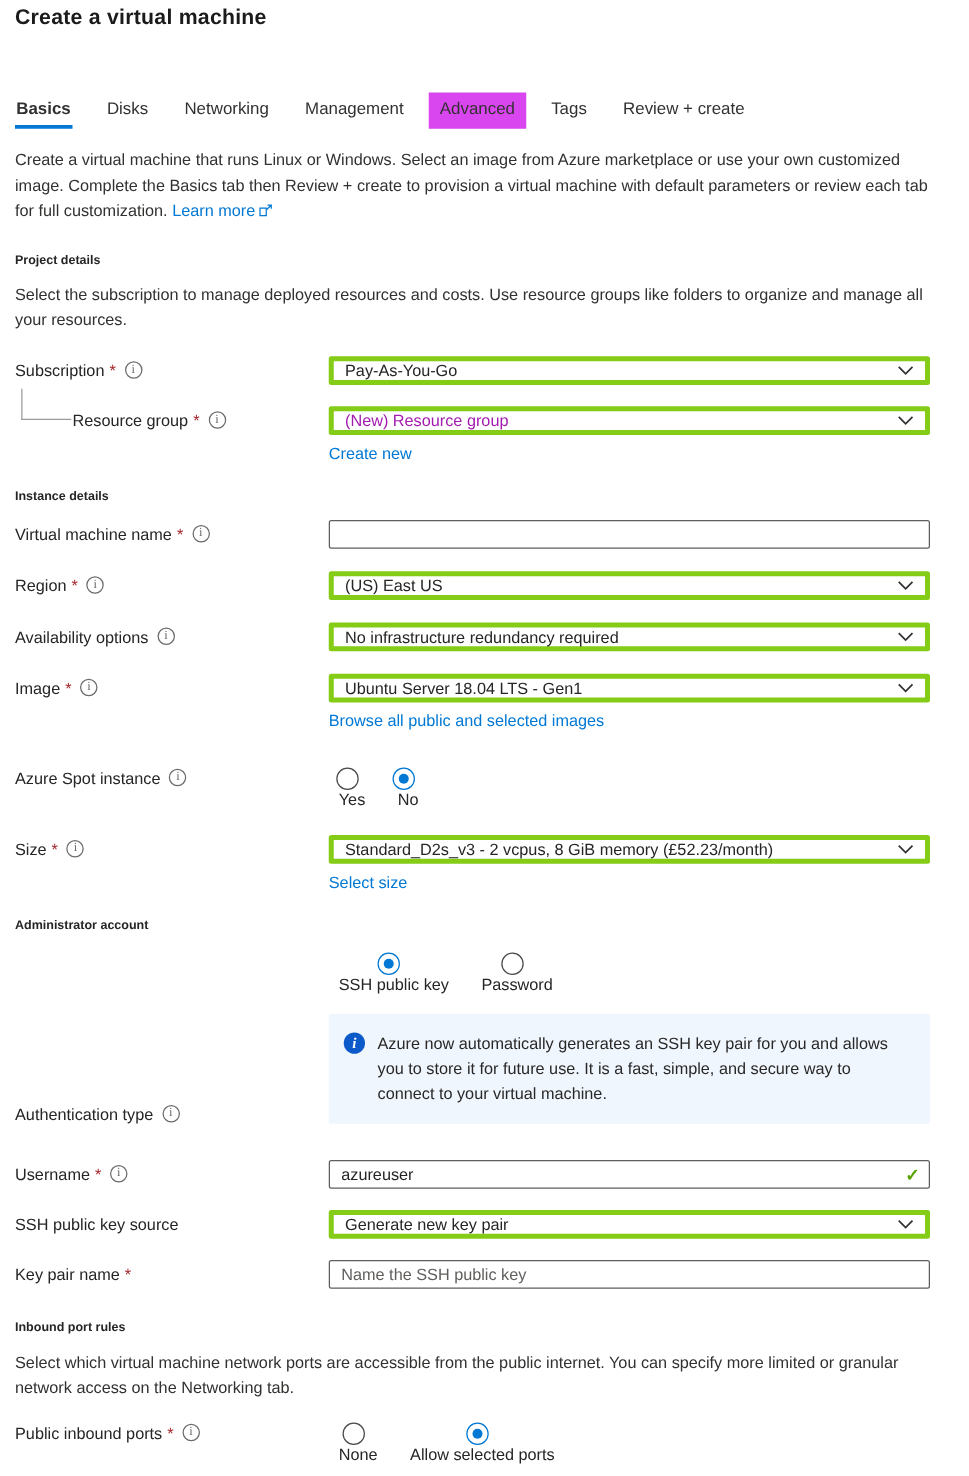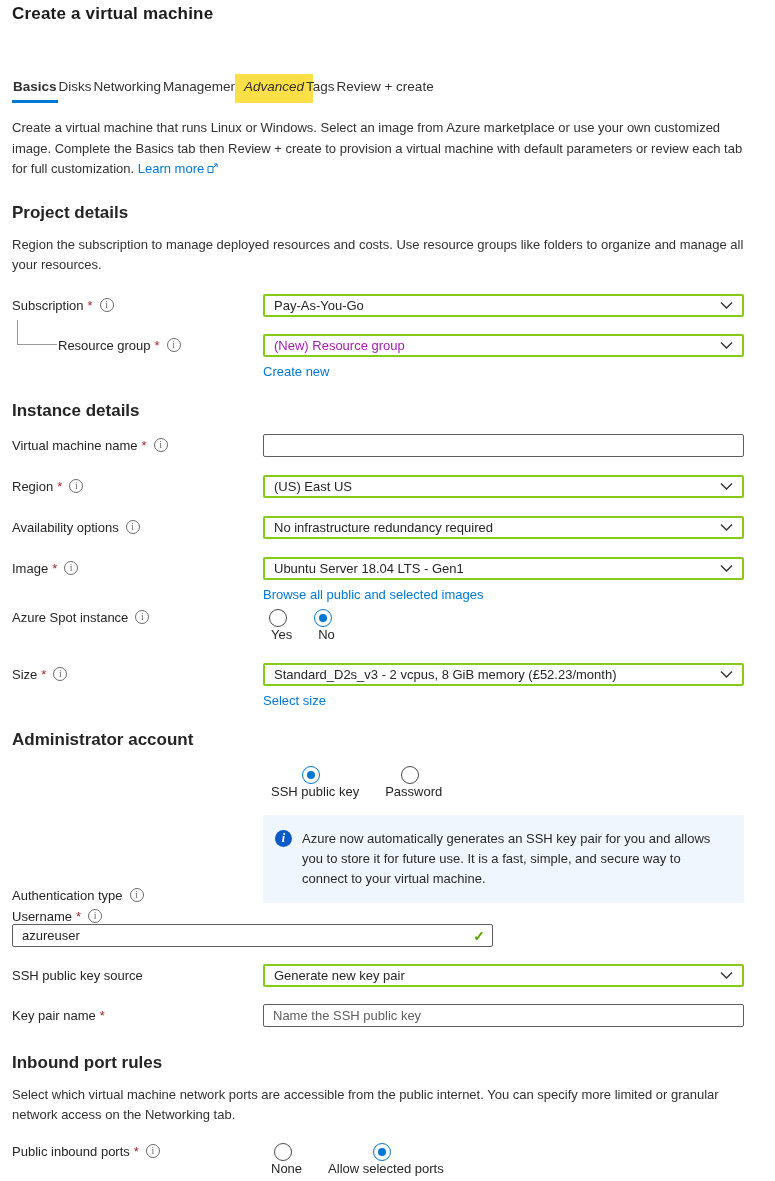--- a/index.html
+++ b/index.html
@@ -8,46 +8,46 @@
     width: 775px; height: 1181px; overflow: hidden;
     background: #ffffff;
     font-family: "Liberation Sans", sans-serif;
     font-size: 13px; color: #323130;
   }
   .container { padding: 4px 31px 0 12px; }
 
   .page-title { font-size: 17px; font-weight: 700; color: #1b1b1b; margin: 0; letter-spacing: .2px; }
 
   
-  .tabs { display: flex; margin-top: 50px; align-items: flex-start; }
+  .tabs { display: flex; gap: 27px; margin-top: 50px; align-items: flex-start; }
   .tab { position: relative; padding: 5px 1px 9px; font-size: 13.5px; color: #323130; cursor: pointer; white-space: nowrap; }
   .tab.selected { font-weight: 700; }
   .tab.selected::after { content: ""; position: absolute; left: 0; right: 0; bottom: 0; height: 3px; background: #0078d4; }
-  .tab.hovered { background: #fde047; margin: 0 -8px; padding-left: 9px; padding-right: 9px; font-style: italic; }
+  .tab.hovered { background: #d946ef; margin: 0 -8px; padding-left: 9px; padding-right: 9px; }
 
   .intro { margin-top: 15px; line-height: 20.5px; }
   .link { color: #0078d4; cursor: pointer; text-decoration: none; }
   .ext-icon { display: inline-block; vertical-align: -1px; margin-left: 3px; }
 
-  .section-heading { margin-top: 22px; font-size: 17px; font-weight: 700; color: #252525; }
+  .section-heading { margin-top: 22px; font-size: 10px; font-weight: 700; color: #252525; }
   .section-desc { margin-top: 12px; line-height: 20.5px; }
 
   
   .form-row { display: flex; align-items: flex-start; margin-top: 18px; position: relative; }
   .label-col { width: 251px; flex-shrink: 0; padding-top: 4px; display: flex; align-items: center; color: #252525; }
   .req { color: #a4262c; margin-left: 4px; }
   .info-icon {
     width: 14px; height: 14px; border-radius: 50%; border: 1px solid #6b6b6b; color: #6b6b6b;
     font-size: 10px; line-height: 1; display: inline-flex; align-items: center; justify-content: center;
     margin-left: 7px; flex-shrink: 0; font-family: "Liberation Serif", serif;
   }
   .control-col { width: 481px; }
 
   .dropdown, .textbox-wrap {
-    height: 23px; border: 2px solid #84cc16; border-radius: 2px; background: #fff;
+    height: 23px; border: 4px solid #84cc16; border-radius: 2px; background: #fff;
     display: flex; align-items: center; padding: 0 9px; justify-content: space-between; cursor: pointer;
   }
   .dd-value { color: #252525; }
   .dd-value.placeholder { color: #a21caf; }
   .chevron { flex-shrink: 0; margin-left: 8px; }
 
   input.textbox {
     width: 100%; height: 23px; border: 1px solid #605e5c; border-radius: 2px;
     font: inherit; color: #252525; padding: 0 9px; outline: none;
   }
@@ -102,21 +102,21 @@
 
   <div class="intro">
     <span>Create a virtual machine that runs Linux or Windows. Select an image from Azure marketplace or use your own customized image. Complete the Basics tab then Review + create to provision a virtual machine with default parameters or review each tab for full customization.</span>
     <a class="link">Learn more</a><span class="ext-icon"><svg width="11" height="11" viewBox="0 0 11 11">
           <path d="M1 3.5h5v6H1z M1 3.5 h5" fill="none" stroke="#0078d4" stroke-width="1"></path>
           <path d="M7 1h3v3M10 1 6.2 4.8" fill="none" stroke="#0078d4" stroke-width="1"></path>
         </svg></span>
   </div>
 
   <div class="section-heading">Project details</div>
-  <div class="section-desc">Region the subscription to manage deployed resources and costs. Use resource groups like folders to organize and manage all your resources.</div>
+  <div class="section-desc">Select the subscription to manage deployed resources and costs. Use resource groups like folders to organize and manage all your resources.</div>
 
   <div class="form-row">
     <div class="label-col">
       <span>Subscription</span>
       <span class="req">*</span>
       <span class="info-icon">i</span>
     </div>
     <div class="control-col">
       <div class="dropdown">
         <span class="dd-value">Pay-As-You-Go</span>
@@ -199,21 +199,21 @@
       <div class="dropdown">
         <span class="dd-value">Ubuntu Server 18.04 LTS - Gen1</span>
         <span class="chevron"><svg width="13" height="9" viewBox="0 0 13 9">
               <path d="M1 1.5l5.5 5.5L12 1.5" fill="none" stroke="#323130" stroke-width="1.4"></path>
             </svg></span>
       </div>
       <a class="link under-link">Browse all public and selected images</a>
     </div>
   </div>
 
-  <div class="form-row" style="margin-top:4px;">
+  <div class="form-row" style="margin-top:27px;">
     <div class="label-col">
       <span>Azure Spot instance</span>
       <span class="info-icon">i</span>
     </div>
     <div class="control-col">
       <div class="radio-group">
         <div class="radio-opt">
           <span class="radio"></span>
           <span class="radio-label">Yes</span>
         </div>
@@ -260,21 +260,21 @@
           <span class="radio-label">Password</span>
         </div>
       </div>
       <div class="info-box">
         <span class="info-badge">i</span>
         <span>Azure now automatically generates an SSH key pair for you and allows you to store it for future use. It is a fast, simple, and secure way to connect to your virtual machine.</span>
       </div>
     </div>
   </div>
 
-  <div class="form-row" style="margin-top:2px;flex-direction:column;">
+  <div class="form-row" style="margin-top:29px;">
     <div class="label-col">
       <span>Username</span>
       <span class="req">*</span>
       <span class="info-icon">i</span>
     </div>
     <div class="control-col">
       <div class="textbox-wrap">
         <input class="textbox" type="text" value="azureuser" style="">
         <span class="valid-check">✓</span>
       </div>

